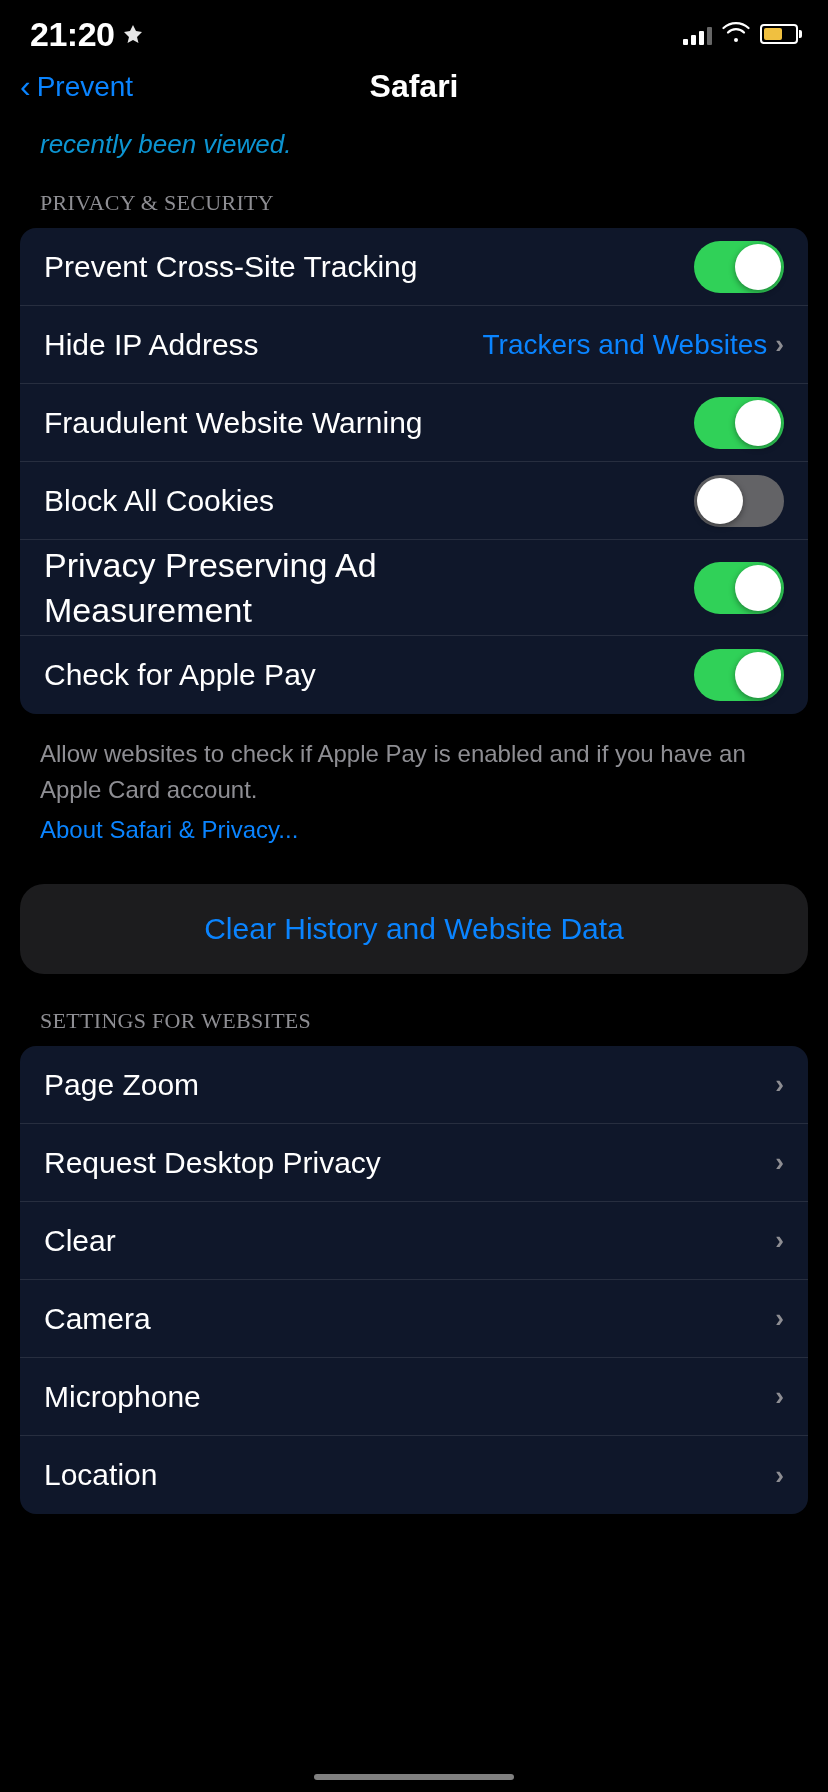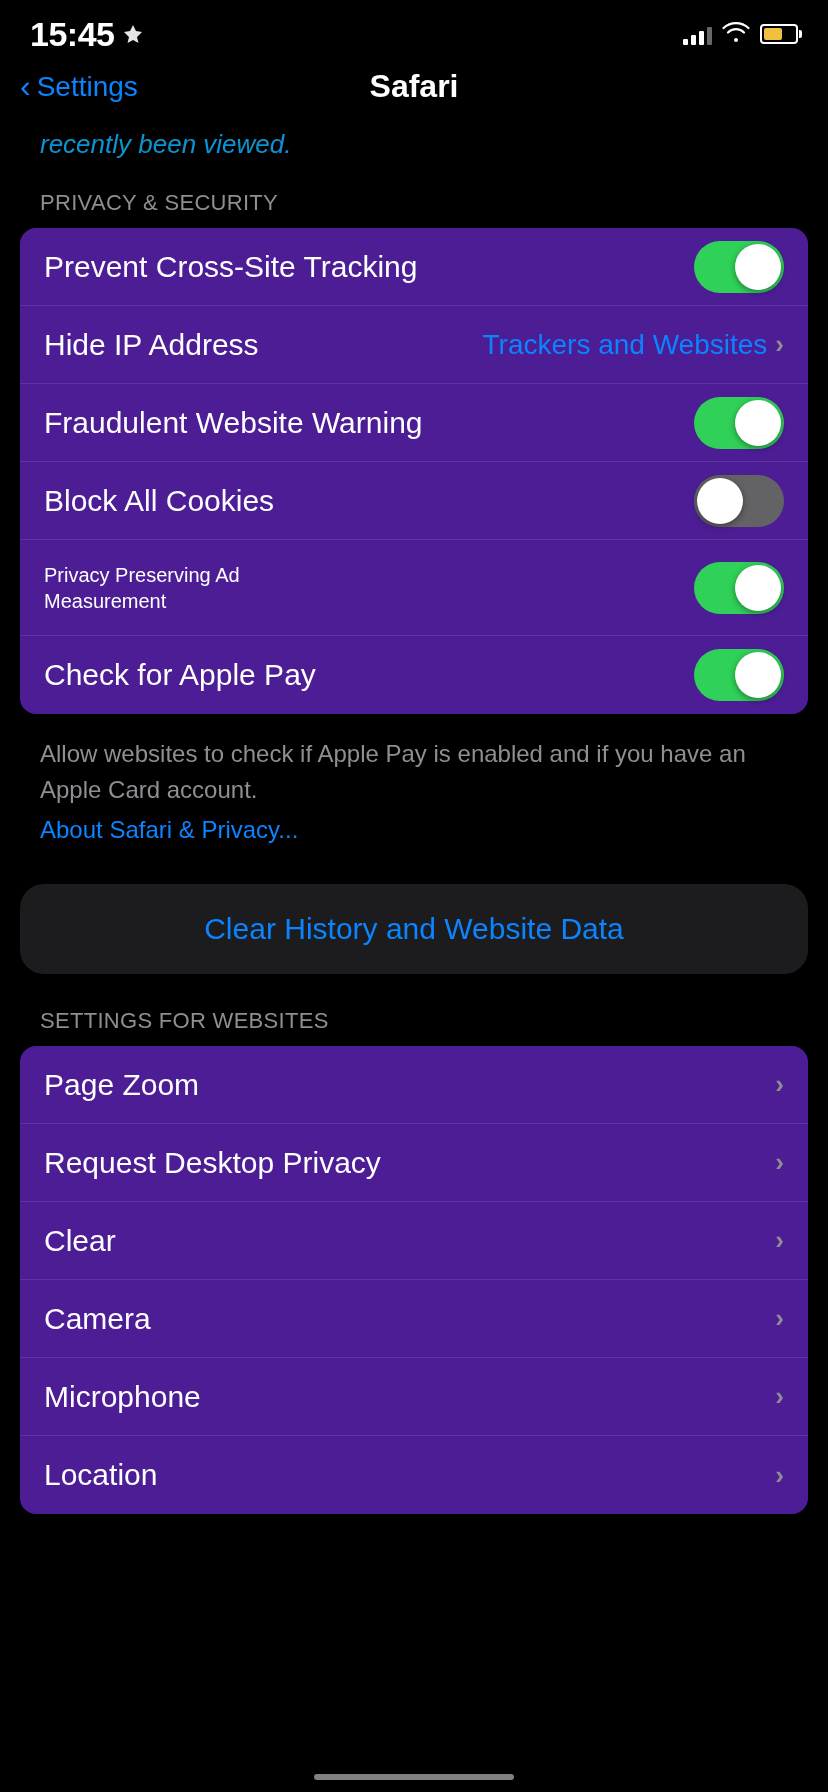--- a/index.html
+++ b/index.html
@@ -119,25 +119,26 @@
     }
 
     
     .section-header {
       padding: 10px 40px 12px 40px;
       font-size: 22px;
       font-weight: 400;
       color: #8e8e93;
       letter-spacing: 0.3px;
       text-transform: uppercase;
+      font-family: Liberation Serif, serif;
     }
 
     
     .settings-group {
-      background: #4c1d95;
+      background: #0f172a;
       border-radius: 16px;
       margin: 0 20px 8px 20px;
       overflow: hidden;
     }
 
     .settings-row {
       display: flex;
       align-items: center;
       justify-content: space-between;
       padding: 0 24px;
@@ -150,21 +151,21 @@
 
     .row-label {
       font-size: 30px;
       font-weight: 400;
       color: #fff;
       flex: 1;
       padding-right: 16px;
     }
 
     .row-label-multi {
-      font-size: 20px;
+      font-size: 34px;
       font-weight: 400;
       color: #fff;
       flex: 1;
       padding-right: 16px;
       line-height: 1.3;
     }
 
     .row-value {
       font-size: 28px;
       color: #8e8e93;
@@ -256,21 +257,21 @@
       background: #fff;
       border-radius: 3px;
       opacity: 0.5;
     }
   </style>
 </head>
 <body>
 
 <div class="status-bar">
   <div style="display:flex;align-items:center;gap:8px;">
-    <span class="status-time">15:45</span>
+    <span class="status-time">21:20</span>
     <svg width="22" height="22" viewBox="0 0 22 22">
       <path d="M11 2L14 8L20 9L15 14L16.5 20L11 17L5.5 20L7 14L2 9L8 8Z" fill="white" opacity="0.9"></path>
     </svg>
   </div>
   <div class="status-icons">
     <div class="signal-bars">
       <div class="signal-bar" style="height:6px;"></div>
       <div class="signal-bar" style="height:10px;"></div>
       <div class="signal-bar" style="height:14px;"></div>
       <div class="signal-bar" style="height:18px; opacity:0.4;"></div>
@@ -284,21 +285,21 @@
     </span>
     <div class="battery">
       <div class="battery-fill"></div>
     </div>
   </div>
 </div>
 
 <div class="nav-header">
   <div class="nav-back">
     <span class="nav-back-chevron">‹</span>
-    <span>Settings</span>
+    <span>Prevent</span>
   </div>
   <span class="nav-title">Safari</span>
 </div>
 
 <div class="content">
 
   <div class="partial-text">recently been viewed.</div>
 
   <div class="section-header">PRIVACY &amp; SECURITY</div>
 

